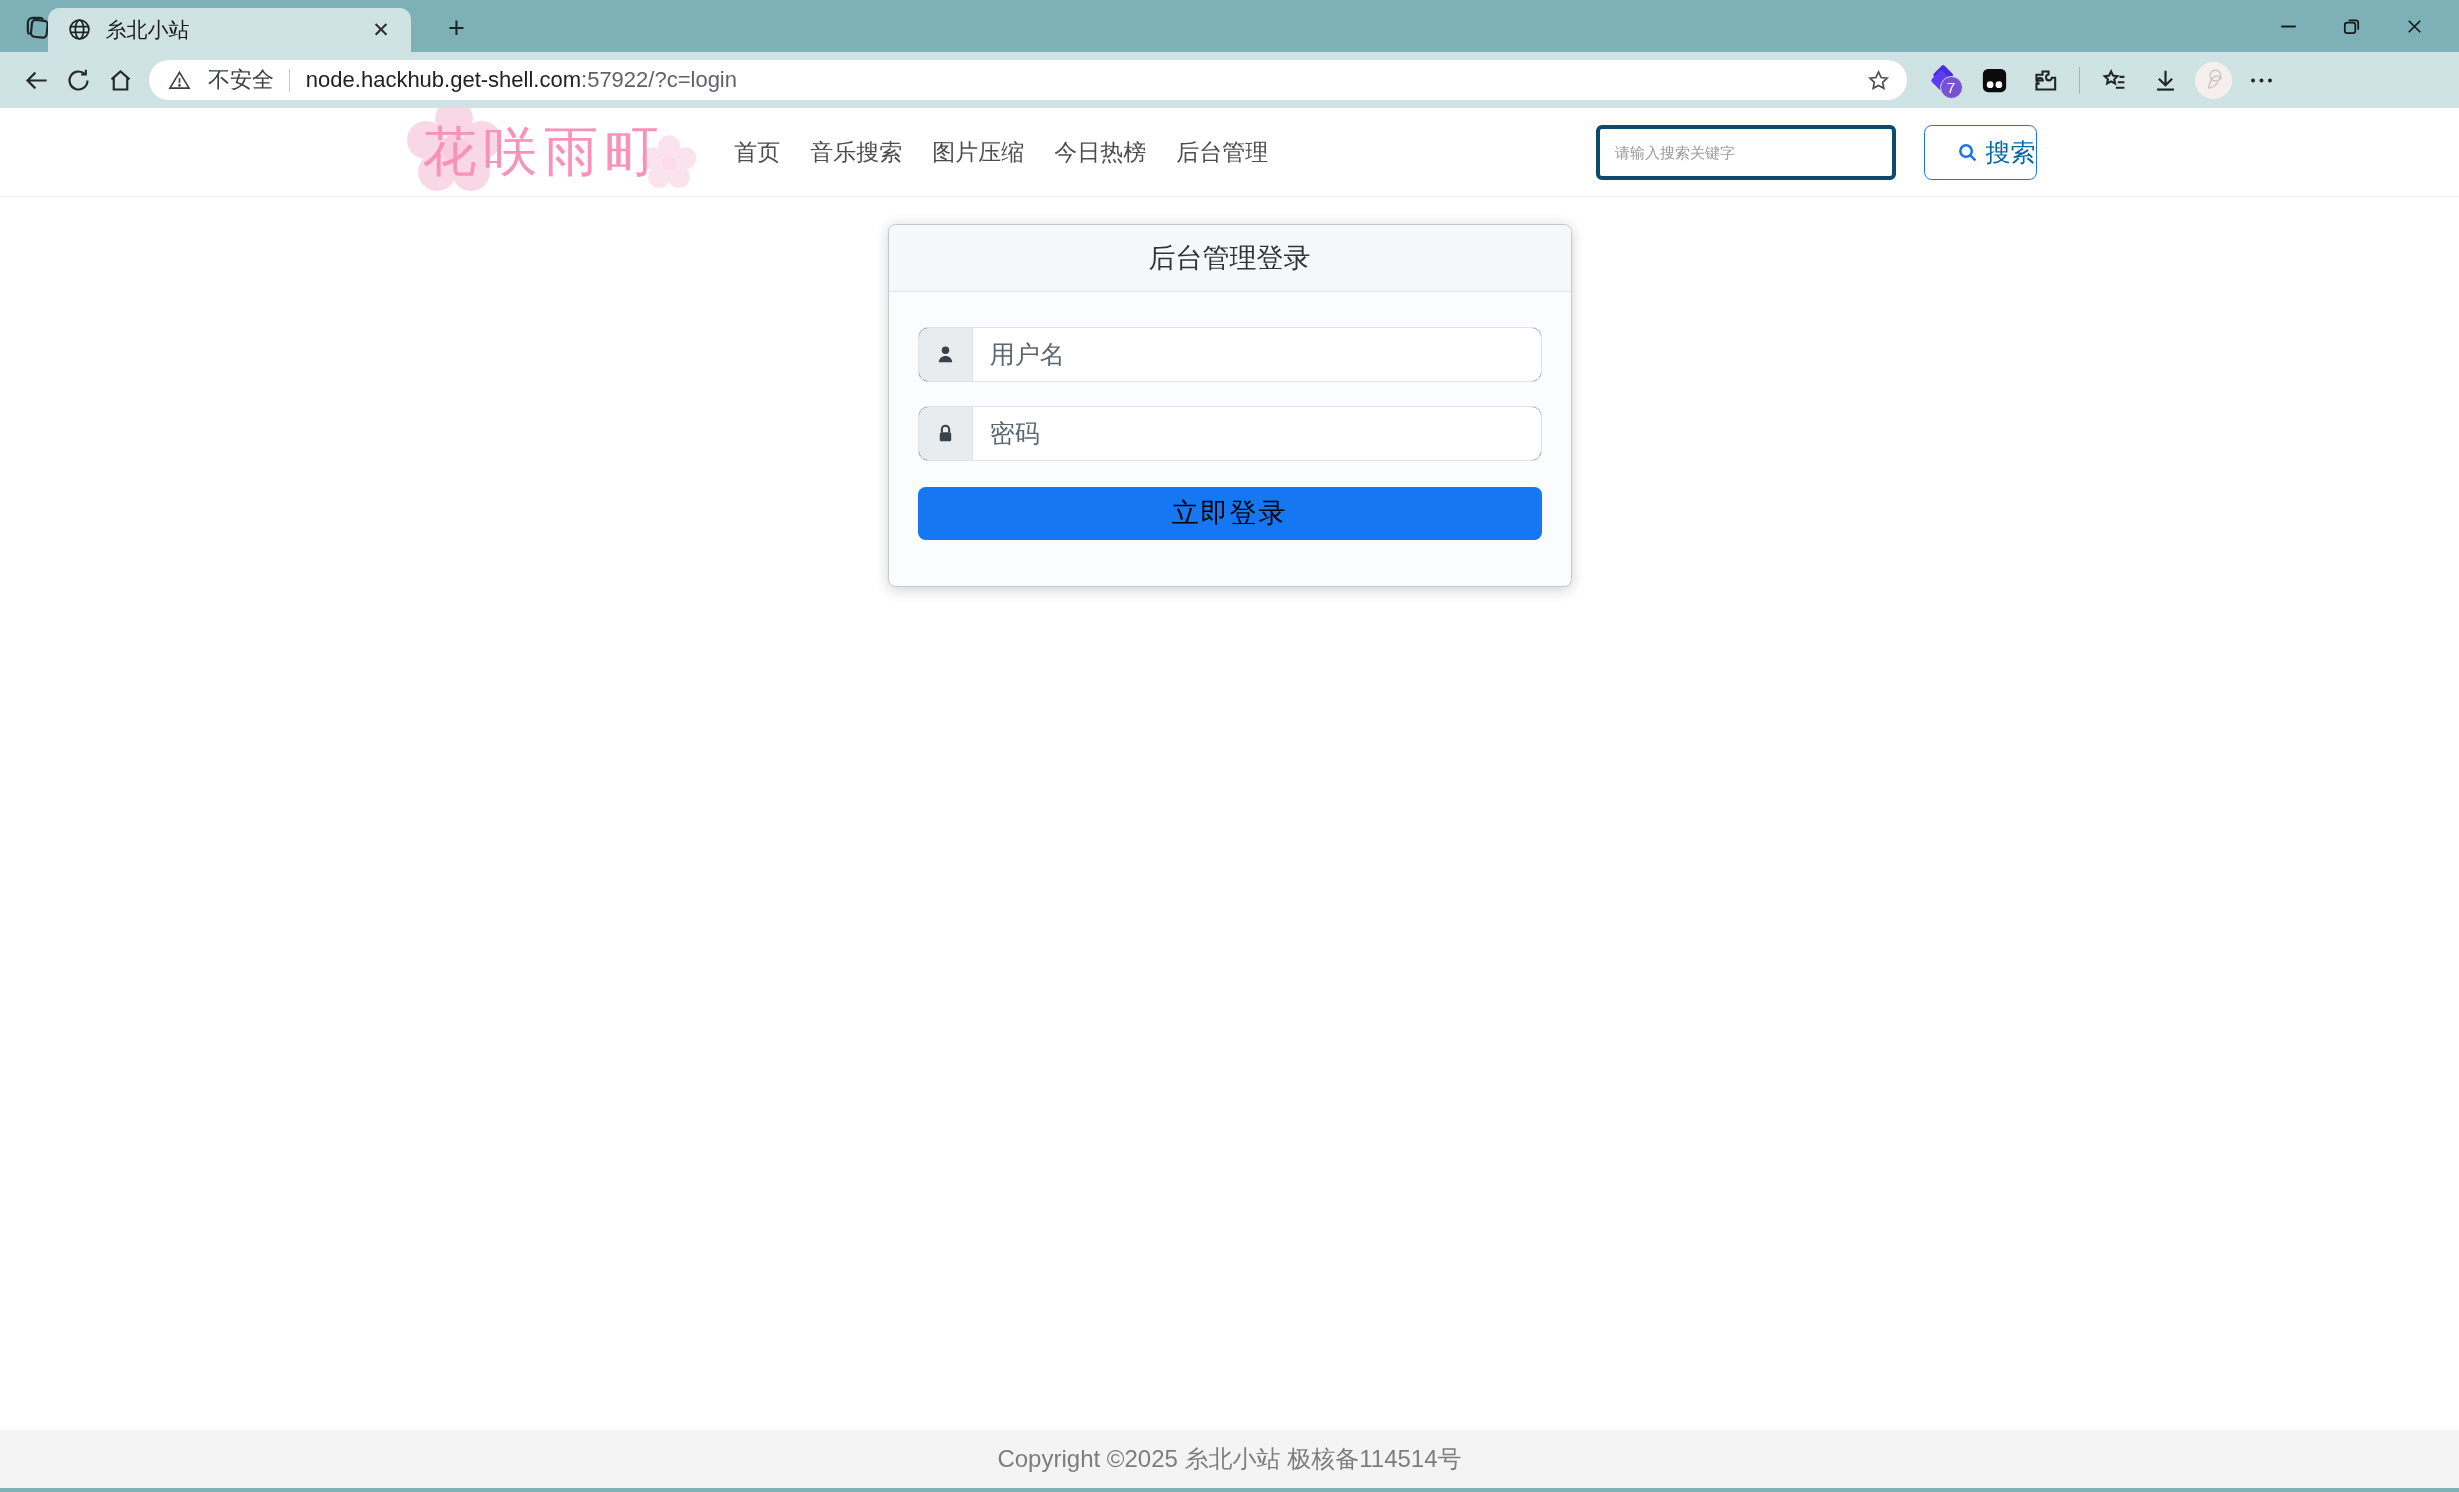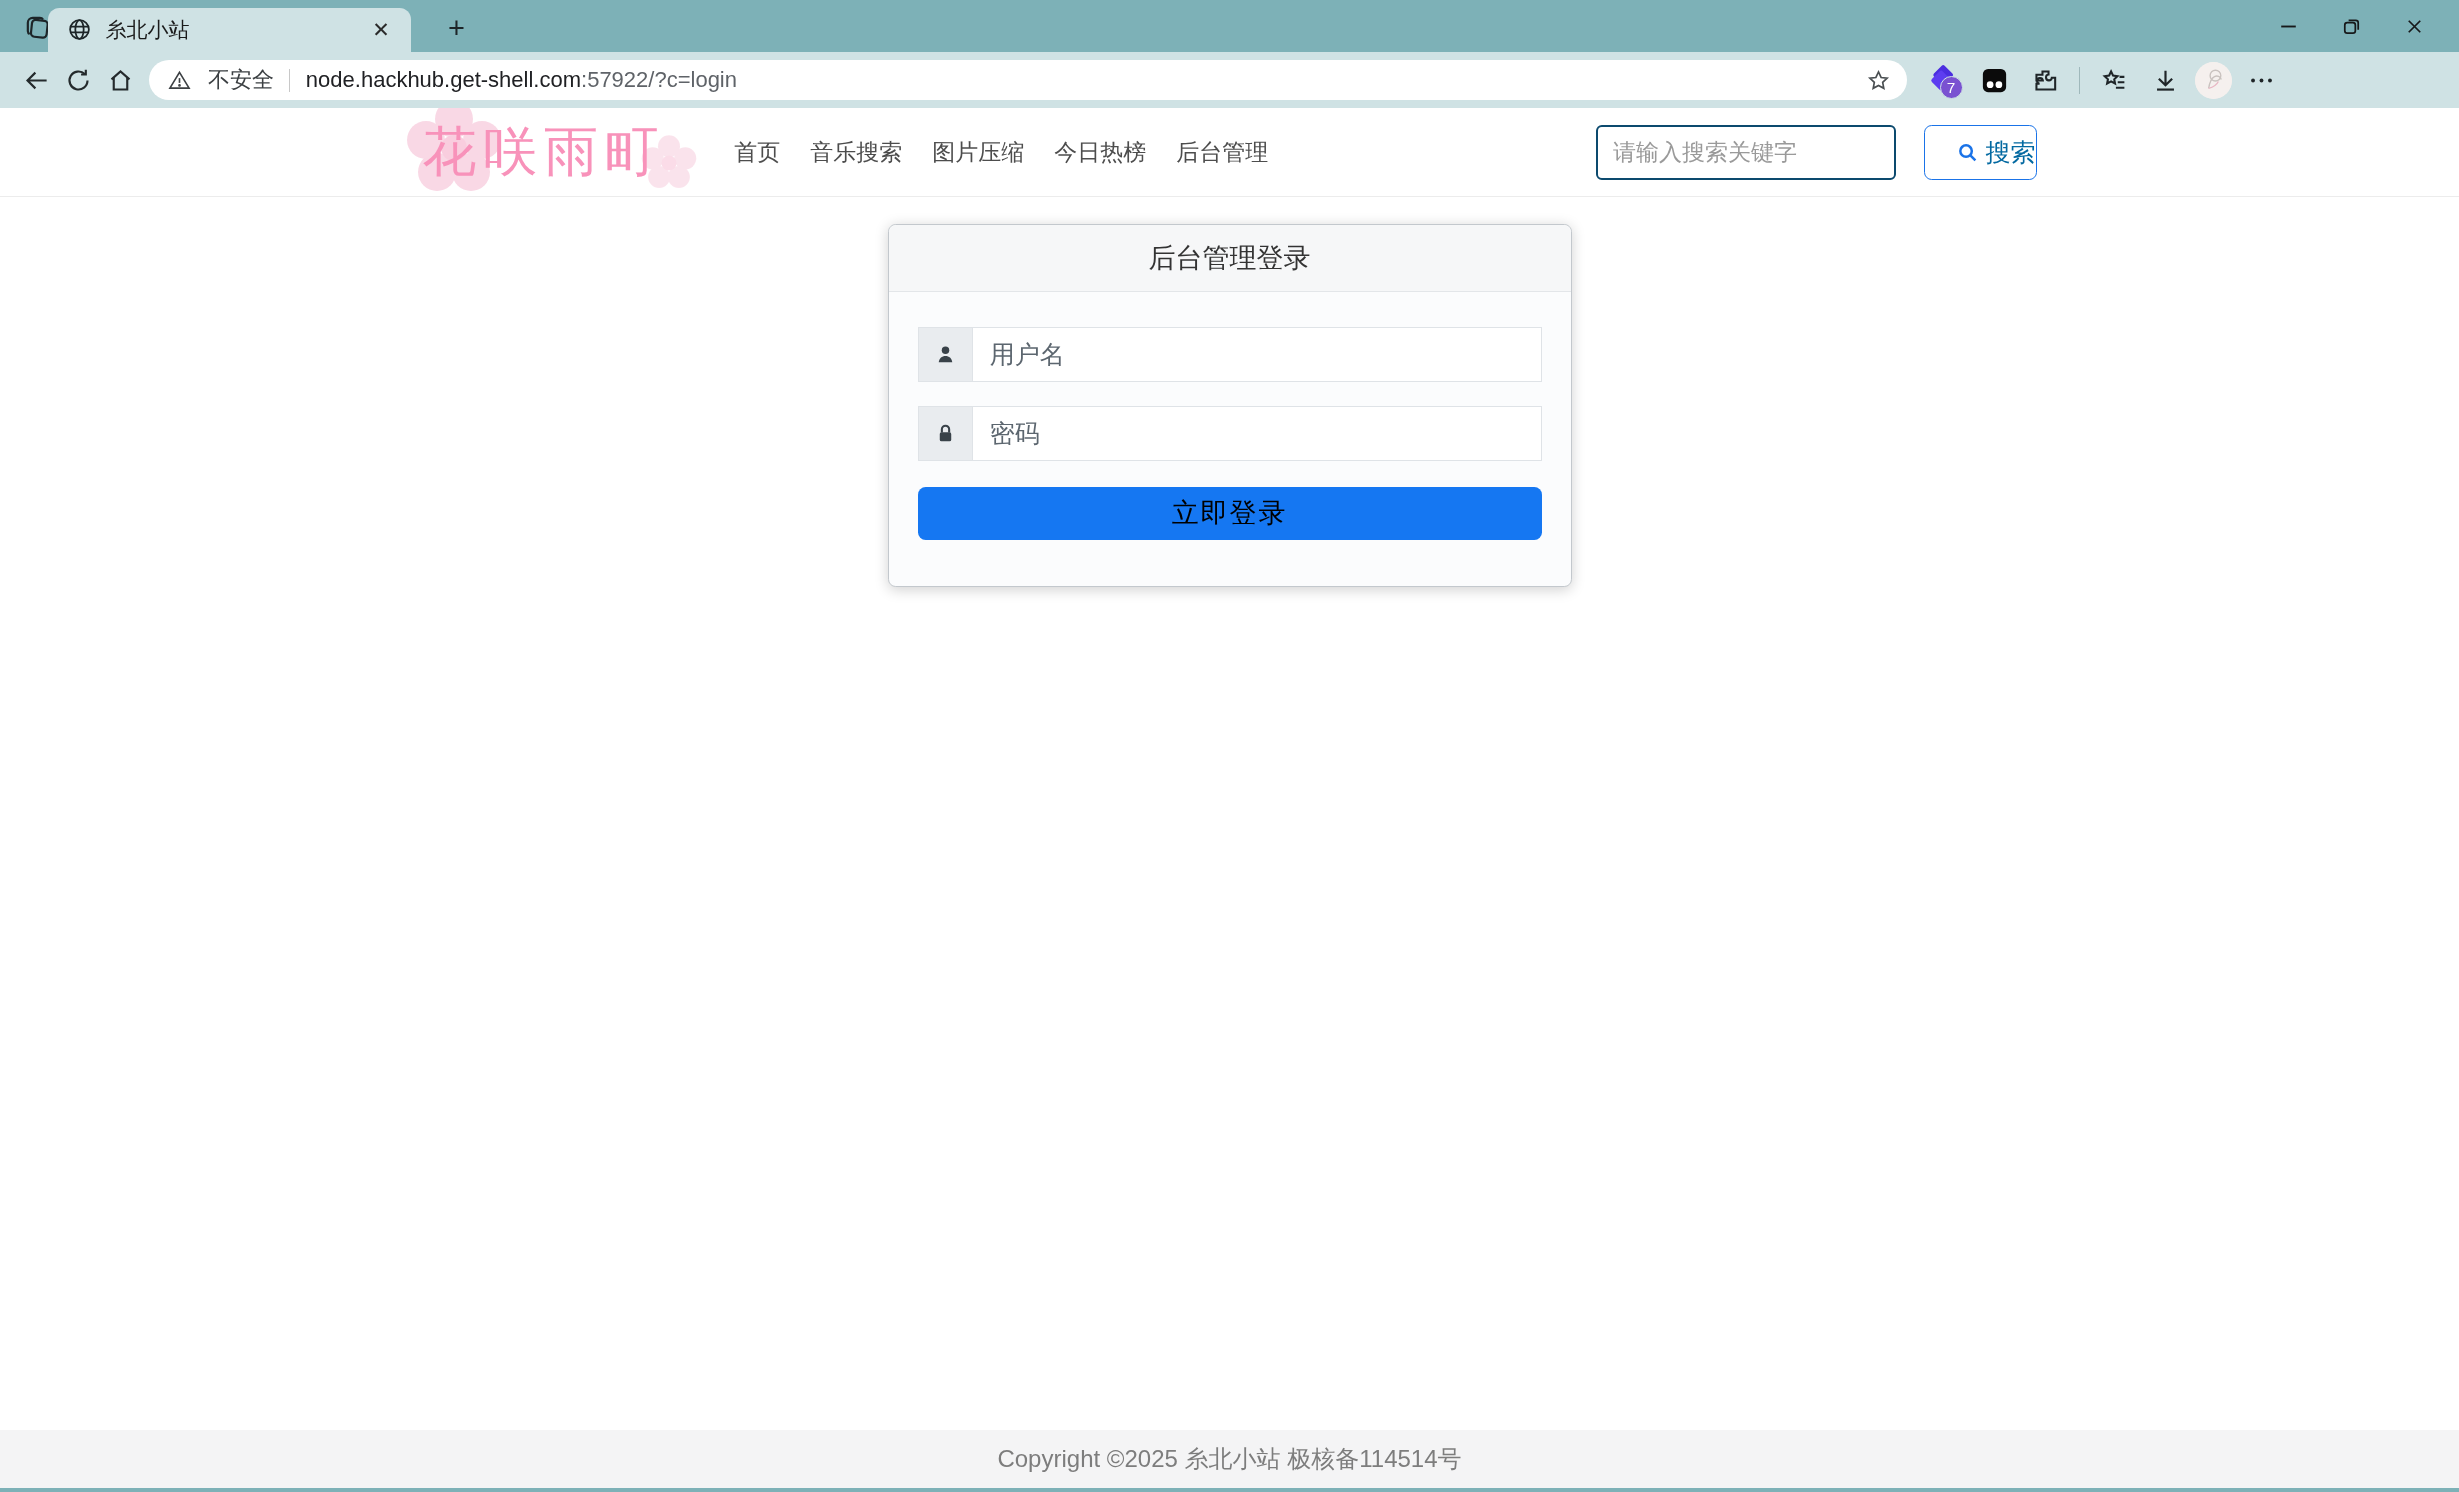--- a/index.html
+++ b/index.html
@@ -40,29 +40,29 @@
 
   .site-header { height:89px; border-bottom:1px solid #ececec; }
   .header-inner { width:1614px; height:100%; margin:0 auto; display:flex; align-items:center; }
   .logo { position:relative; flex:0 0 auto; cursor:pointer; }
   .logo-text { position:relative; z-index:1; font-family:"Liberation Serif","DejaVu Serif",serif; font-size:54px; color:#f892ba; letter-spacing:6.7px; line-height:1;text-align:center; }
   .blossom-big { position:absolute; left:-19px; top:-27px; z-index:0; opacity:.85; }
   .blossom-small { position:absolute; right:-33px; bottom:-13.4px; z-index:0; opacity:.6; }
   .site-nav { display:flex; margin-left:69px; gap:30px; }
   .site-nav a { font-size:23px; color:#4d4d4d; text-decoration:none; white-space:nowrap; cursor:pointer; }
   .header-spacer { flex:1; }
-  .search-input { width:300px; height:55px; border:2px solid #0c4a6e; border-radius:5.8px; padding:0 15.4px; font-size:23px; color:#333; outline:none; font-family:inherit; background:#fff; }
+  .search-input { width:300px; height:55px; border:4px solid #0c4a6e; border-radius:5.8px; padding:0 15.4px; font-size:15px; color:#333; outline:none; font-family:inherit; background:#fff; }
   .search-input::placeholder { color:#9a9a9a; }
   .search-btn { margin-left:28px; width:113px; height:55px; background:#ffffff; border:1.9px solid #1a73e8; border-radius:7.7px; color:#0369a1; font-size:25px; display:flex; align-items:center; justify-content:flex-end; gap:6.7px; cursor:pointer; font-family:inherit; }
 
   
   .login-card { position:absolute; left:50%; transform:translateX(-50%); top:116px; width:684px; background:#fbfcfd; border:1px solid #c3c8cd; border-radius:7.7px; box-shadow:0 2.9px 13.4px rgba(0,0,0,.18); }
   .card-header { height:67px; background:#f6f7f8; border-bottom:1px solid #e3e6e9; border-radius:7.7px 7.7px 0 0; display:flex; align-items:center; justify-content:center; font-size:27px; color:#333333; }
   .card-body { padding:35px 29px 46px; }
-  .input-group { display:flex; height:55px; border:1px solid #dfe3e7; border-radius:0; overflow:hidden; background:#404040; margin-bottom:24px; }
+  .input-group { display:flex; height:55px; border:1px solid #dfe3e7; border-radius:10px; overflow:hidden; background:#404040; margin-bottom:24px; }
   .input-addon { width:54px; background:#e9ecef; border-right:1px solid #dfe3e7; display:flex; align-items:center; justify-content:center; color:#394249; flex:0 0 auto; }
   .input-group input { flex:1; border:none; outline:none; padding:0 17.3px; font-size:25px; color:#333; font-family:inherit; background:#fff; }
   .input-group input::placeholder { color:#5c666f; }
   .login-btn { margin-top:1.9px; width:100%; height:53px; background:#1577f2; border:none; border-radius:7.7px; color:#000000; font-size:27px; letter-spacing:1.9px; cursor:pointer; font-family:inherit; }
 
   
   .site-footer { position:absolute; left:0; bottom:0; width:100%; height:58px; background:#f4f4f5; display:flex; align-items:center; justify-content:center; font-size:24px; color:#7d7d7d; }
 
   svg { display:block; }
 </style>

